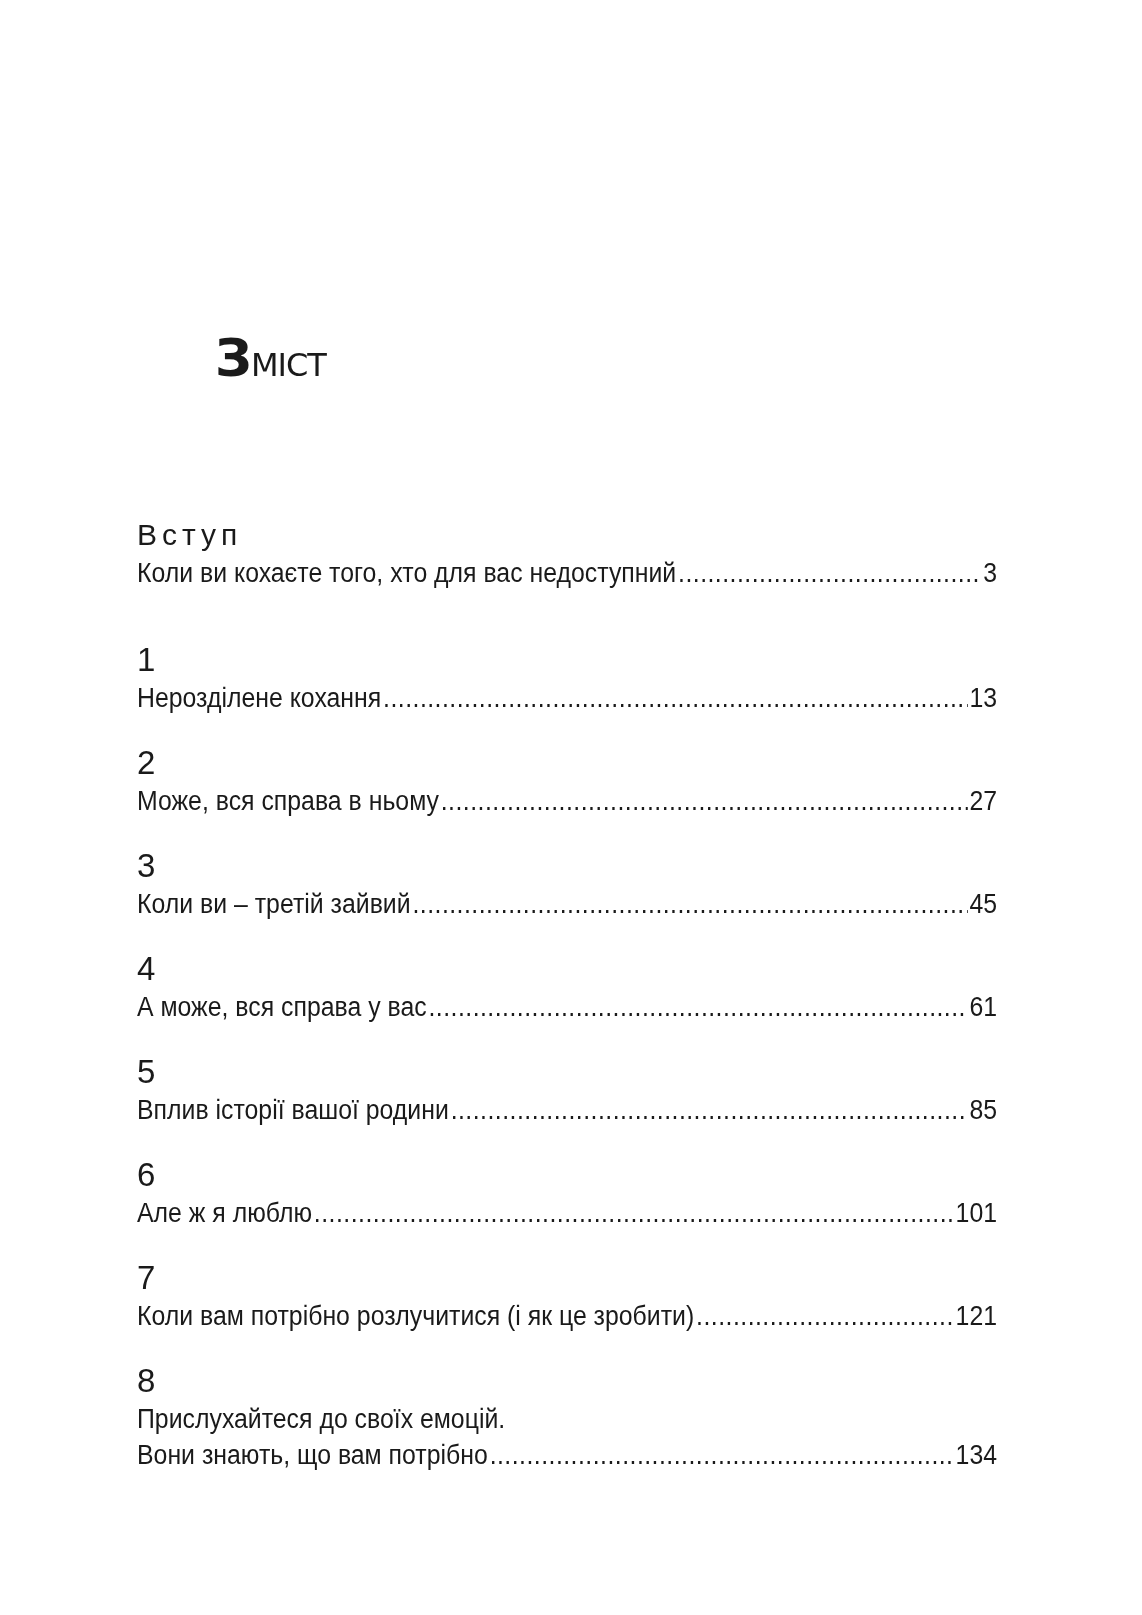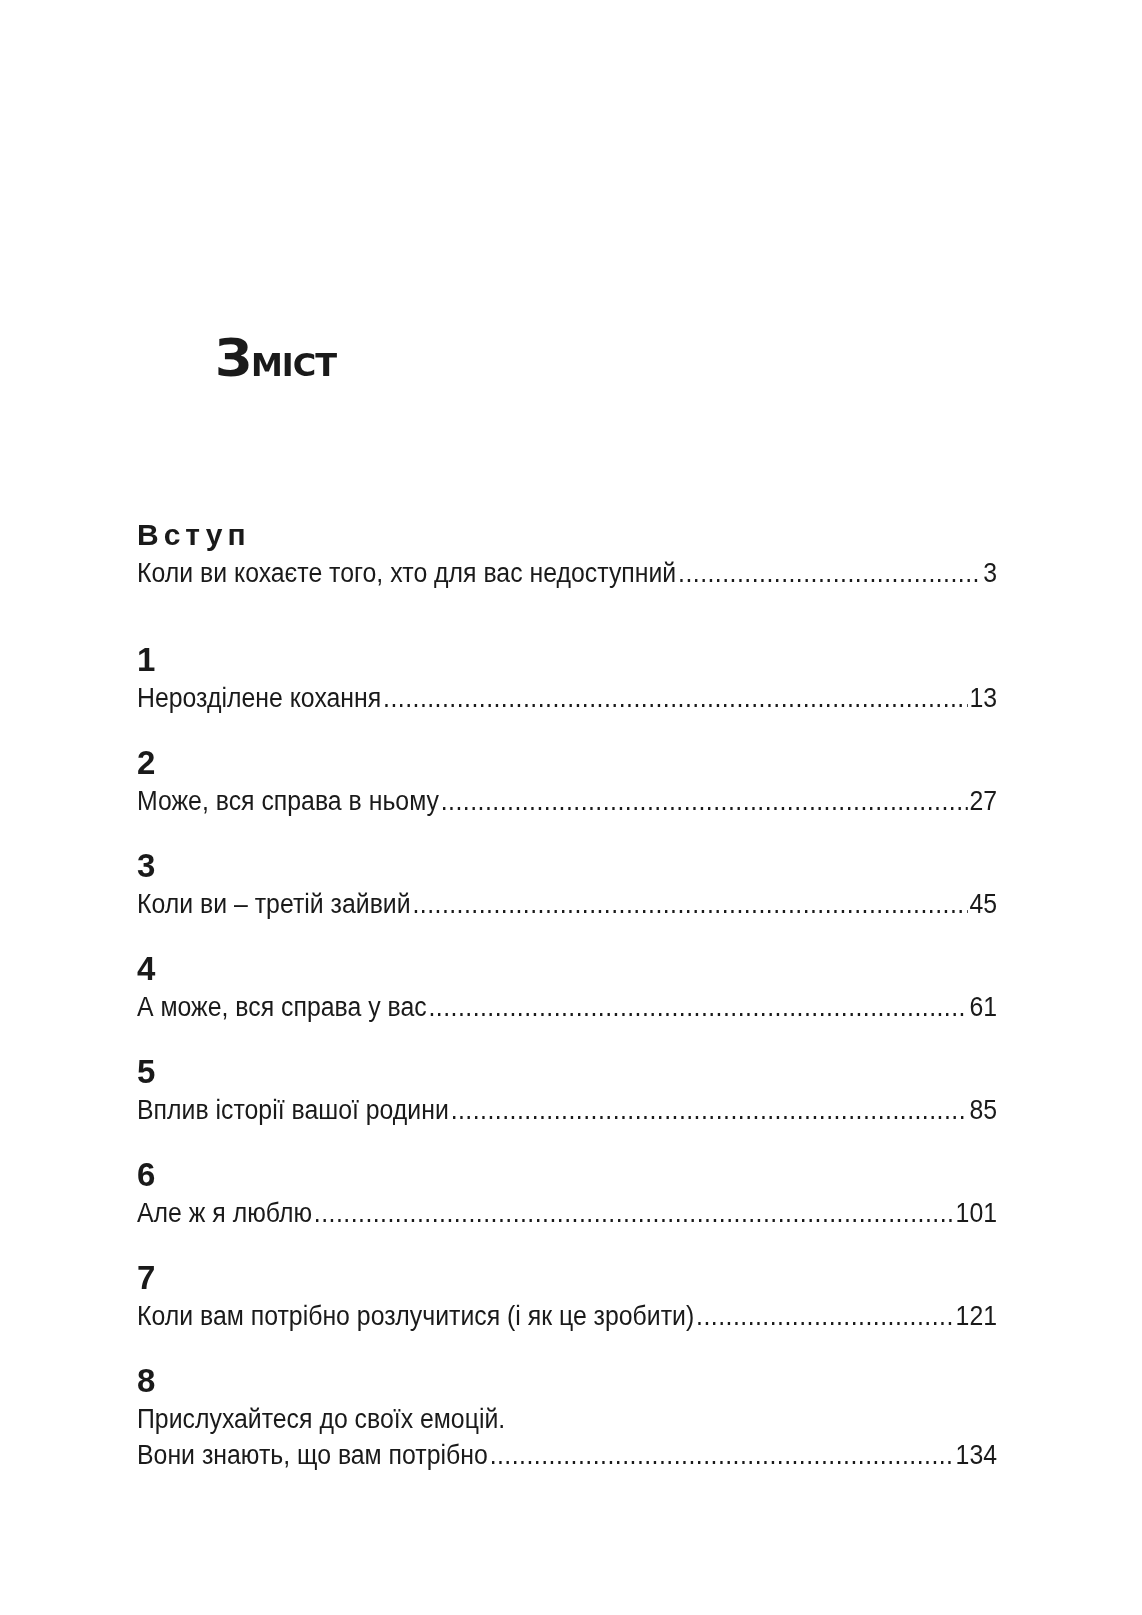--- a/index.html
+++ b/index.html
@@ -13,30 +13,30 @@
     }
     .title {
       position: absolute;
       left: 215px; top: 330px;
       font-family: "DejaVu Sans", sans-serif;
       font-size: 46px;
       line-height: 56px;
       letter-spacing: -1px;
     }
     .title .first { font-size: 52px; font-weight: bold; }
-    .title .rest { font-variant: small-caps; text-transform: lowercase; font-weight: 700; }
+    .title .rest { font-variant: small-caps; text-transform: lowercase; font-weight: 400; }
     .toc {
       position: absolute;
       left: 137px; top: 515px;
       width: 860px;
     }
     .section { margin-bottom: 27px; }
     .section-label {
       font-family: "Liberation Sans", sans-serif;
-      font-weight: bold;
+      font-weight: normal;
       font-size: 33px;
       line-height: 40px;
       height: 40px;
     }
     .section-label.spaced { letter-spacing: 5px; font-size: 30px; }
     .entry {
       display: flex;
       align-items: baseline;
       font-family: "Liberation Sans", sans-serif;
       font-size: 27px;

